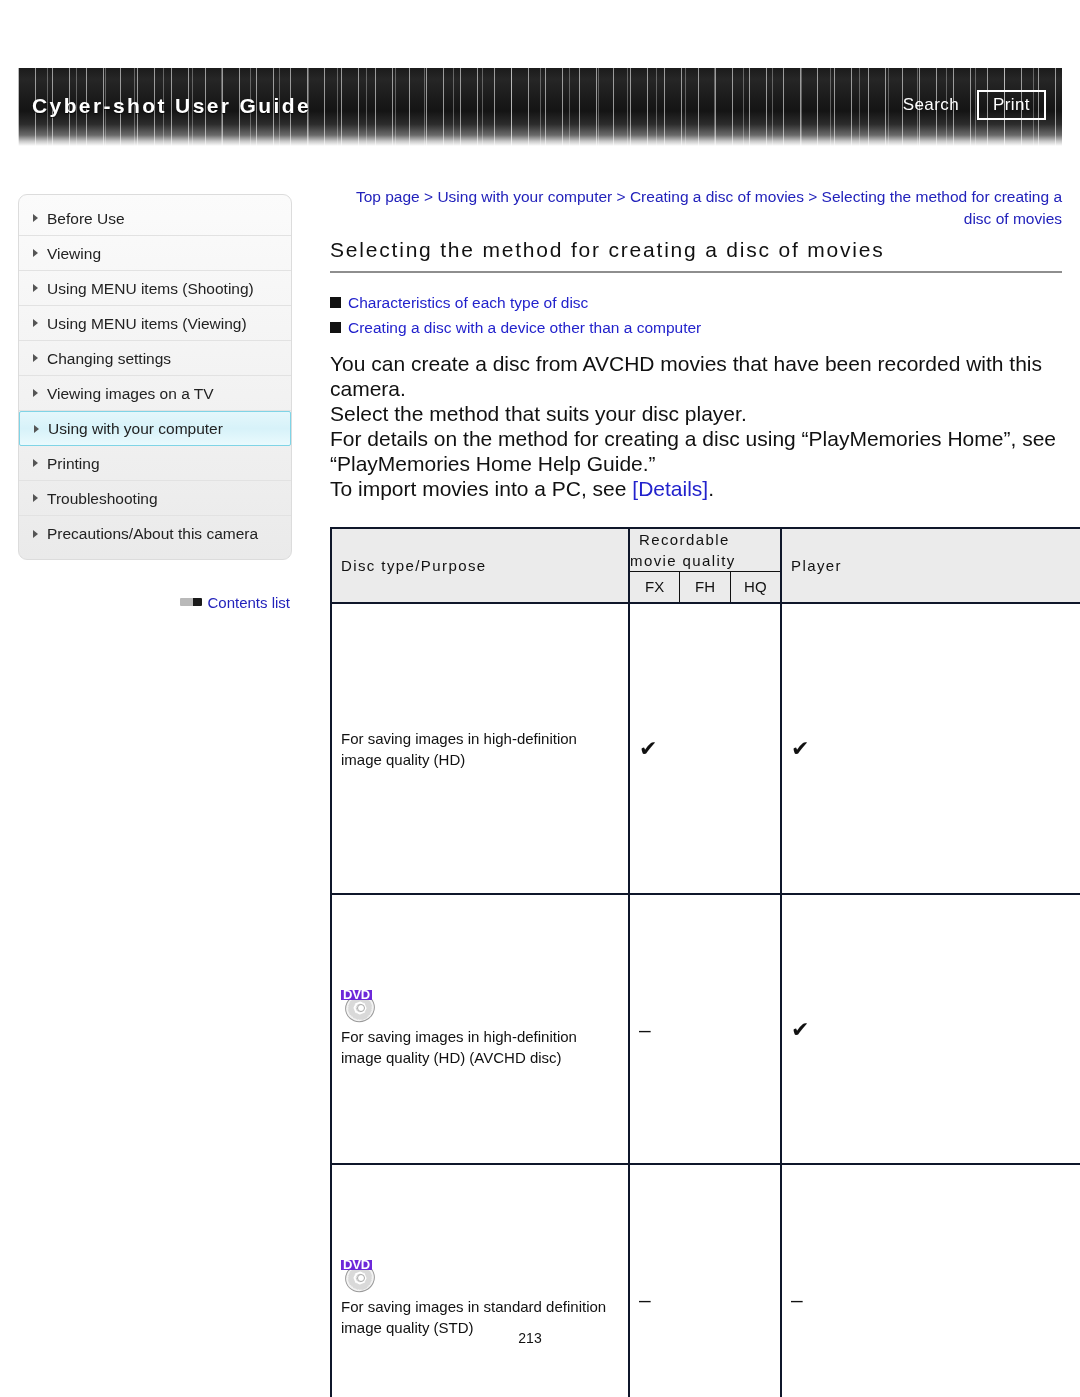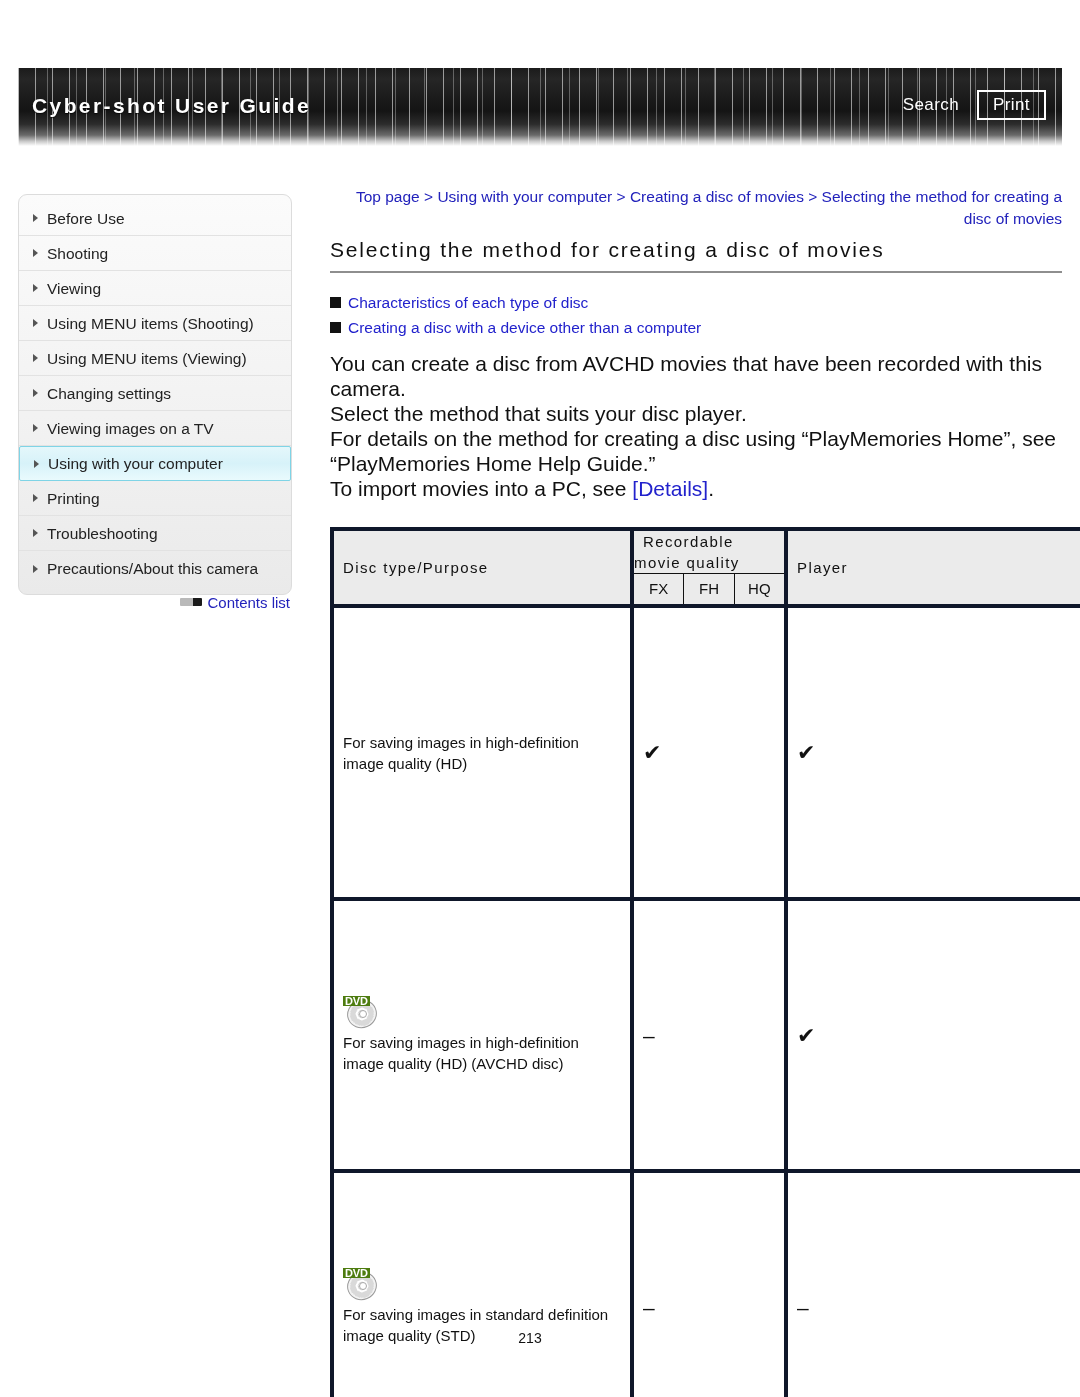--- a/index.html
+++ b/index.html
@@ -187,21 +187,21 @@
 
   
   table.doc-table {
     border-collapse: collapse;
     width: 732px;
     table-layout: fixed;
     font-size: 15px;
     color: #111111;
   }
   table.doc-table td, table.doc-table th {
-    border: 4px solid #0f172a;
+    border: 2px solid #0f172a;
     padding: 8px 9px;
     vertical-align: middle;
     text-align: left;
     font-weight: normal;
     line-height: 21px;
   }
   .t1 { margin-top: 26px; }
   .t1 th { background: #ebebeb; }
   .th-disc { width: 278px; }
   .th-quality { width: 150px; padding: 0 !important; background: #ebebeb; }
@@ -258,24 +258,24 @@
     left: 16px; top: 14px;
     width: 8px; height: 8px;
     border-radius: 50%;
     background: #ffffff;
     border: 1px solid #a8a8a8;
     box-sizing: border-box;
   }
   .disc-icon .disc-tag {
     position: absolute;
     left: 0; top: 0;
-    font-size: 11px;
+    font-size: 13px;
     font-weight: bold;
     color: #ffffff;
-    background: #4d7c0f;
+    background: #6d28d9;
     padding: 0 2px;
     line-height: 10px;
     letter-spacing: -0.2px;
   }
 
   .page-number {
     position: absolute;
     left: 330px;
     top: 1330px;
     width: 400px;
@@ -294,24 +294,20 @@
     <div class="btn-print">Print</div>
   </div>
 </div>
 
 <div class="breadcrumb">Top page &gt; Using with your computer &gt; Creating a disc of movies &gt; Selecting the method for creating a disc of movies</div>
 
 <div class="sidebar">
   <div class="side-item">
     <span class="tri"></span>
     <span>Before Use</span>
-  </div>
-  <div class="side-item">
-    <span class="tri"></span>
-    <span>Shooting</span>
   </div>
   <div class="side-item">
     <span class="tri"></span>
     <span>Viewing</span>
   </div>
   <div class="side-item">
     <span class="tri"></span>
     <span>Using MENU items (Shooting)</span>
   </div>
   <div class="side-item">

